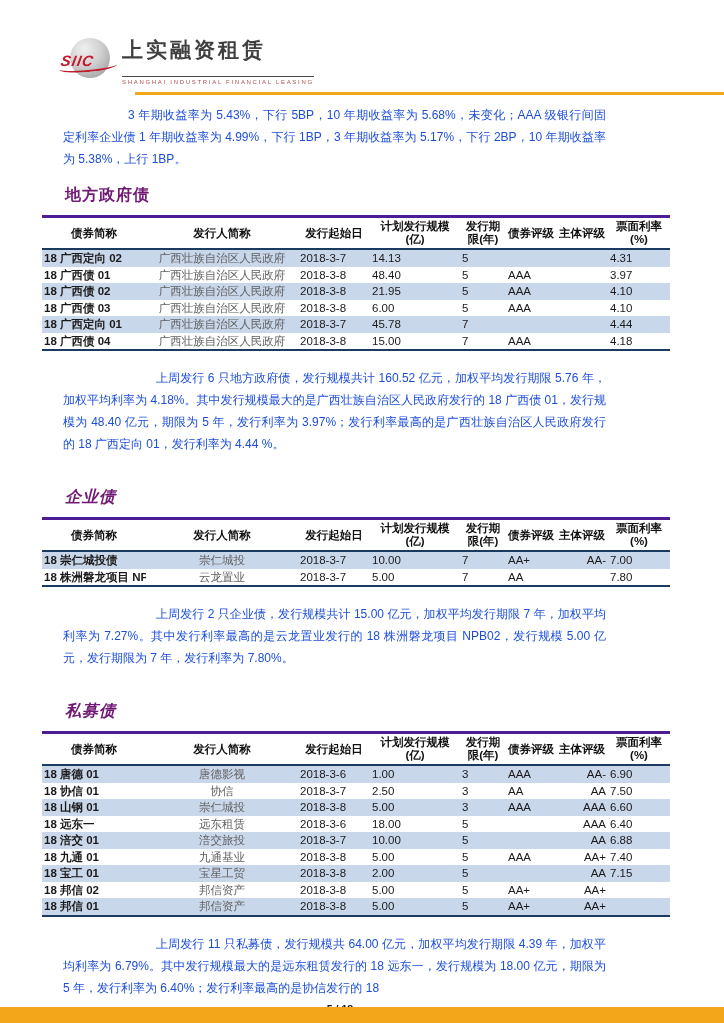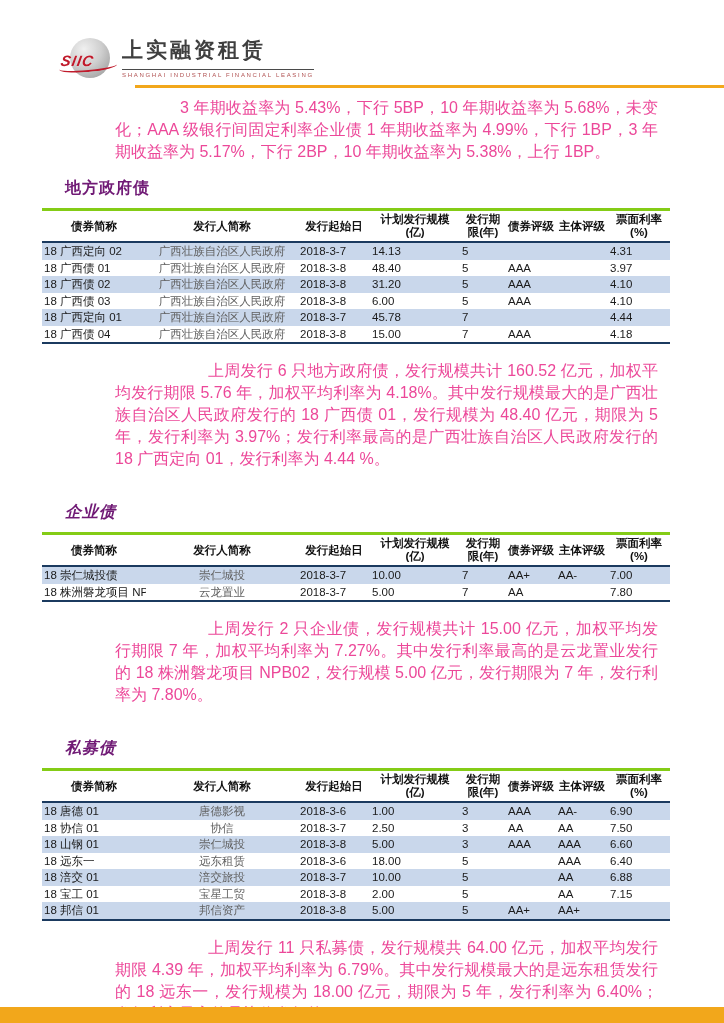--- a/index.html
+++ b/index.html
@@ -23,61 +23,61 @@
     text-shadow:0 0 1px #ffffff;
   }
   .siic-swoosh {
     position:absolute; left:-11px; bottom:6px; width:58px; height:8px;
     border-bottom:2.5px solid #c01a2b; border-radius:50%;
     transform:rotate(-5deg);
   }
   .logo-names { margin-left:12px; display:flex; flex-direction:column; }
   .company-cn {
     font-size:21px; font-weight:bold; color:#3f3f3f; letter-spacing:3px;
-    line-height:1.15; border-bottom:1.5px solid #4a4a4a; padding-bottom:7px;
+    line-height:1.15; border-bottom:1.5px solid #4a4a4a; padding-bottom:14px;
   }
   .company-en {
     margin-top:2px; font-size:6px; color:#b05050; letter-spacing:1.7px;
     white-space:nowrap;
   }
   .header-rule { margin:7px 0 0 65px; width:593px; height:3px; background:#f2a71b; }
   
   .para {
-    margin:0 66px 0 115px; width:543px; font-size:16px; line-height:22px;
-    text-align:justify; color:#ec4899;
+    margin:0 66px 0 63px; width:543px; font-size:12px; line-height:22px;
+    text-align:justify; color:#1d4ed8;
   }
   .para.first { margin-top:9px; text-indent:65px; }
   .para.summary { margin-top:6px; text-indent:93px; }
   .section-title {
     margin:15px 0 0 65px; font-size:16px; font-weight:bold; color:#701a75;
     letter-spacing:1px;
   }
   .mt-lg { margin-top:32px;font-style:italic; }
   
   table.bond {
     margin:9px 0 16px 42px; width:628px; border-collapse:collapse; table-layout:fixed;
-    border-top:3px solid #84cc16; border-bottom:2px solid #1b3a5f;
+    border-top:3px solid #4c1d95; border-bottom:2px solid #1b3a5f;
     font-size:11.5px; color:#1a1a1a;
   }
   table.bond thead th {
     font-weight:bold; text-align:center; vertical-align:middle;
     line-height:13px; padding:2px 1px; height:26px; color:#111111;
     border-bottom:2px solid #1b3a5f;
   }
   table.bond tbody td {
     height:16.5px; line-height:16.5px; padding:0 2px;
     white-space:nowrap; overflow:hidden;
   }
   table.bond tbody tr:nth-child(odd) { background:#c9d7eb; }
-  td.c0 { text-align:left; padding-left:8px; font-weight:normal; }
+  td.c0 { text-align:left; padding-left:8px; font-weight:bold; }
   td.c1 { text-align:center; padding-left:26px; color:#606060; }
   td.c2 { text-align:left; padding-left:10px; }
   td.c3, td.c4, td.c7 { text-align:left; }
   td.c5 { text-align:left; padding-left:18px; }
-  td.c6 { text-align:left; padding-left:20px; }
+  td.c6 { text-align:right; padding-left:20px; }
   col.w0{width:104px} col.w1{width:152px} col.w2{width:72px} col.w3{width:90px}
   col.w4{width:46px} col.w5{width:50px} col.w6{width:52px} col.w7{width:62px}
   
   .page-number {
     margin-top:4px; width:680px; text-align:center;
     font-size:10.5px; font-weight:bold; color:#1a1a1a;
   }
   .footer-bar {
     position:absolute; left:0; right:0; bottom:0; height:16px; background:#f2a71b;
   }
@@ -146,21 +146,21 @@
           <td class="c3">48.40</td>
           <td class="c4">5</td>
           <td class="c5">AAA</td>
           <td class="c6"></td>
           <td class="c7">3.97</td>
         </tr>
         <tr>
           <td class="c0">18 广西债 02</td>
           <td class="c1">广西壮族自治区人民政府</td>
           <td class="c2">2018-3-8</td>
-          <td class="c3">31.20</td>
+          <td class="c3">21.95</td>
           <td class="c4">5</td>
           <td class="c5">AAA</td>
           <td class="c6"></td>
           <td class="c7">4.10</td>
         </tr>
         <tr>
           <td class="c0">18 广西债 03</td>
           <td class="c1">广西壮族自治区人民政府</td>
           <td class="c2">2018-3-8</td>
           <td class="c3">6.00</td>
@@ -311,39 +311,59 @@
           <td class="c0">18 涪交 01</td>
           <td class="c1">涪交旅投</td>
           <td class="c2">2018-3-7</td>
           <td class="c3">10.00</td>
           <td class="c4">5</td>
           <td class="c5"></td>
           <td class="c6">AA</td>
           <td class="c7">6.88</td>
         </tr>
         <tr>
+          <td class="c0">18 九通 01</td>
+          <td class="c1">九通基业</td>
+          <td class="c2">2018-3-8</td>
+          <td class="c3">5.00</td>
+          <td class="c4">5</td>
+          <td class="c5">AAA</td>
+          <td class="c6">AA+</td>
+          <td class="c7">7.40</td>
+        </tr>
+        <tr>
           <td class="c0">18 宝工 01</td>
           <td class="c1">宝星工贸</td>
           <td class="c2">2018-3-8</td>
           <td class="c3">2.00</td>
           <td class="c4">5</td>
           <td class="c5"></td>
           <td class="c6">AA</td>
           <td class="c7">7.15</td>
         </tr>
         <tr>
-          <td class="c0">18 邦信 01</td>
+          <td class="c0">18 邦信 02</td>
           <td class="c1">邦信资产</td>
           <td class="c2">2018-3-8</td>
           <td class="c3">5.00</td>
           <td class="c4">5</td>
           <td class="c5">AA+</td>
           <td class="c6">AA+</td>
           <td class="c7"></td>
         </tr>
+        <tr>
+          <td class="c0">18 邦信 01</td>
+          <td class="c1">邦信资产</td>
+          <td class="c2">2018-3-8</td>
+          <td class="c3">5.00</td>
+          <td class="c4">5</td>
+          <td class="c5">AA+</td>
+          <td class="c6">AA+</td>
+          <td class="c7"></td>
+        </tr>
       </tbody>
   </table>
   <div class="para summary">上周发行 11 只私募债，发行规模共 64.00 亿元，加权平均发行期限 4.39 年，加权平均利率为 6.79%。其中发行规模最大的是远东租赁发行的 18 远东一，发行规模为 18.00 亿元，期限为 5 年，发行利率为 6.40%；发行利率最高的是协信发行的 18</div>
 
   <div class="page-number">5 / 18</div>
 
   <div class="footer-bar"></div>
 </div>
 
 </body></html>

